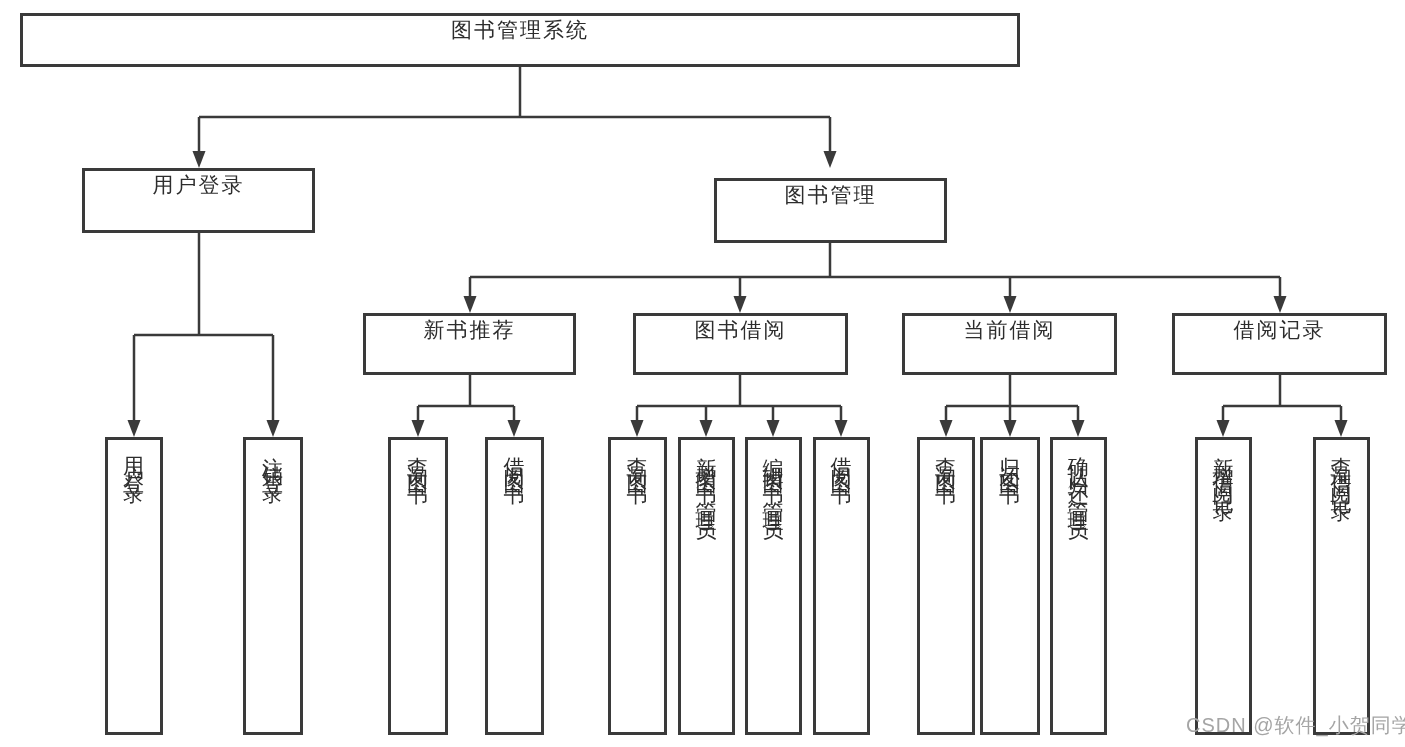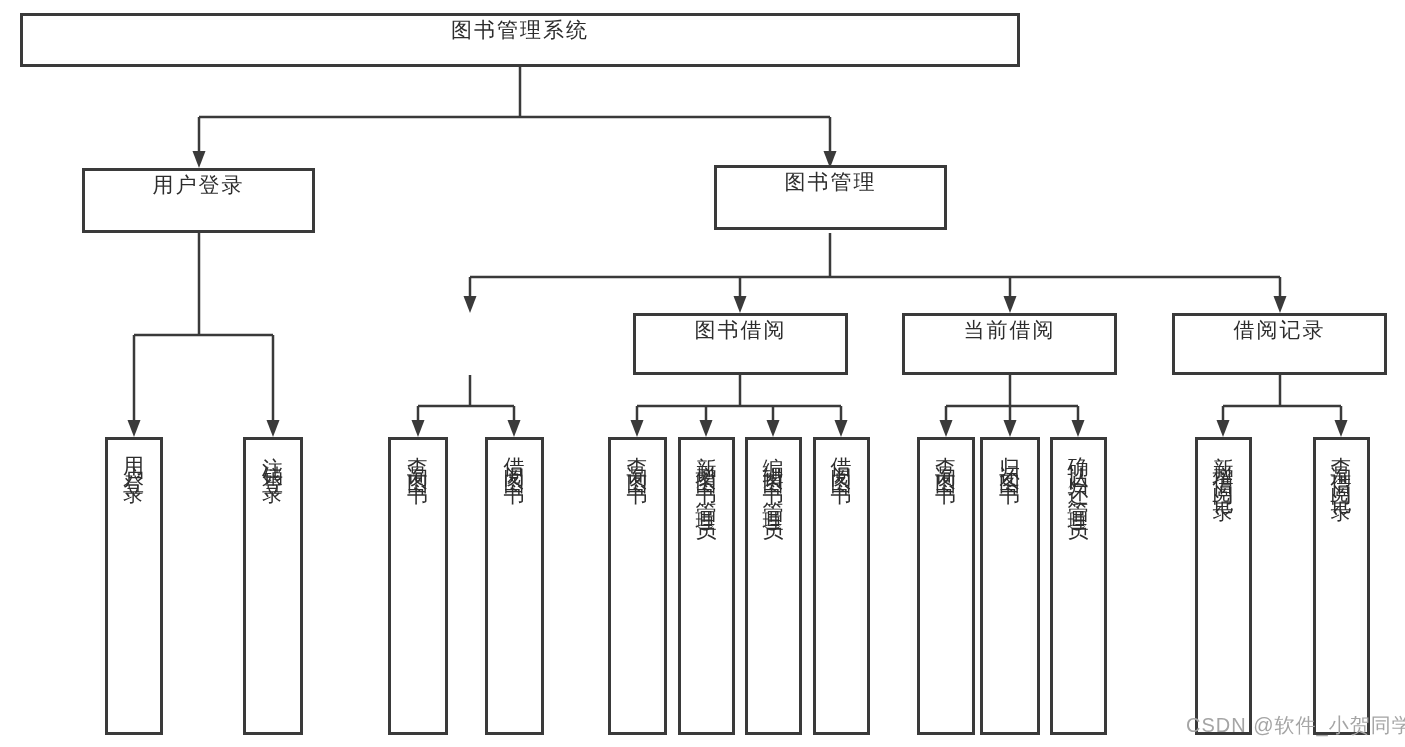--- a/index.html
+++ b/index.html
@@ -131,24 +131,27 @@
     </g>
   </svg>
 
   <div class="node" style="left:20px;top:13px;width:1000px;height:54px;">
     <span>图书管理系统</span>
   </div>
 
   <div class="node" style="left:82px;top:168px;width:233px;height:65px;">
     <span>用户登录</span>
   </div>
-  <div class="node" style="left:714px;top:165px;width:233px;height:65px;">
+  <div class="node" style="left:714px;top:178px;width:233px;height:65px;">
     <span>图书管理</span>
   </div>
 
+  <div class="node" style="left:363px;top:313px;width:213px;height:62px;">
+    <span>新书推荐</span>
+  </div>
   <div class="node" style="left:633px;top:313px;width:215px;height:62px;">
     <span>图书借阅</span>
   </div>
   <div class="node" style="left:1172px;top:313px;width:215px;height:62px;">
     <span>借阅记录</span>
   </div>
   <div class="node" style="left:902px;top:313px;width:215px;height:62px;">
     <span>当前借阅</span>
   </div>
 

